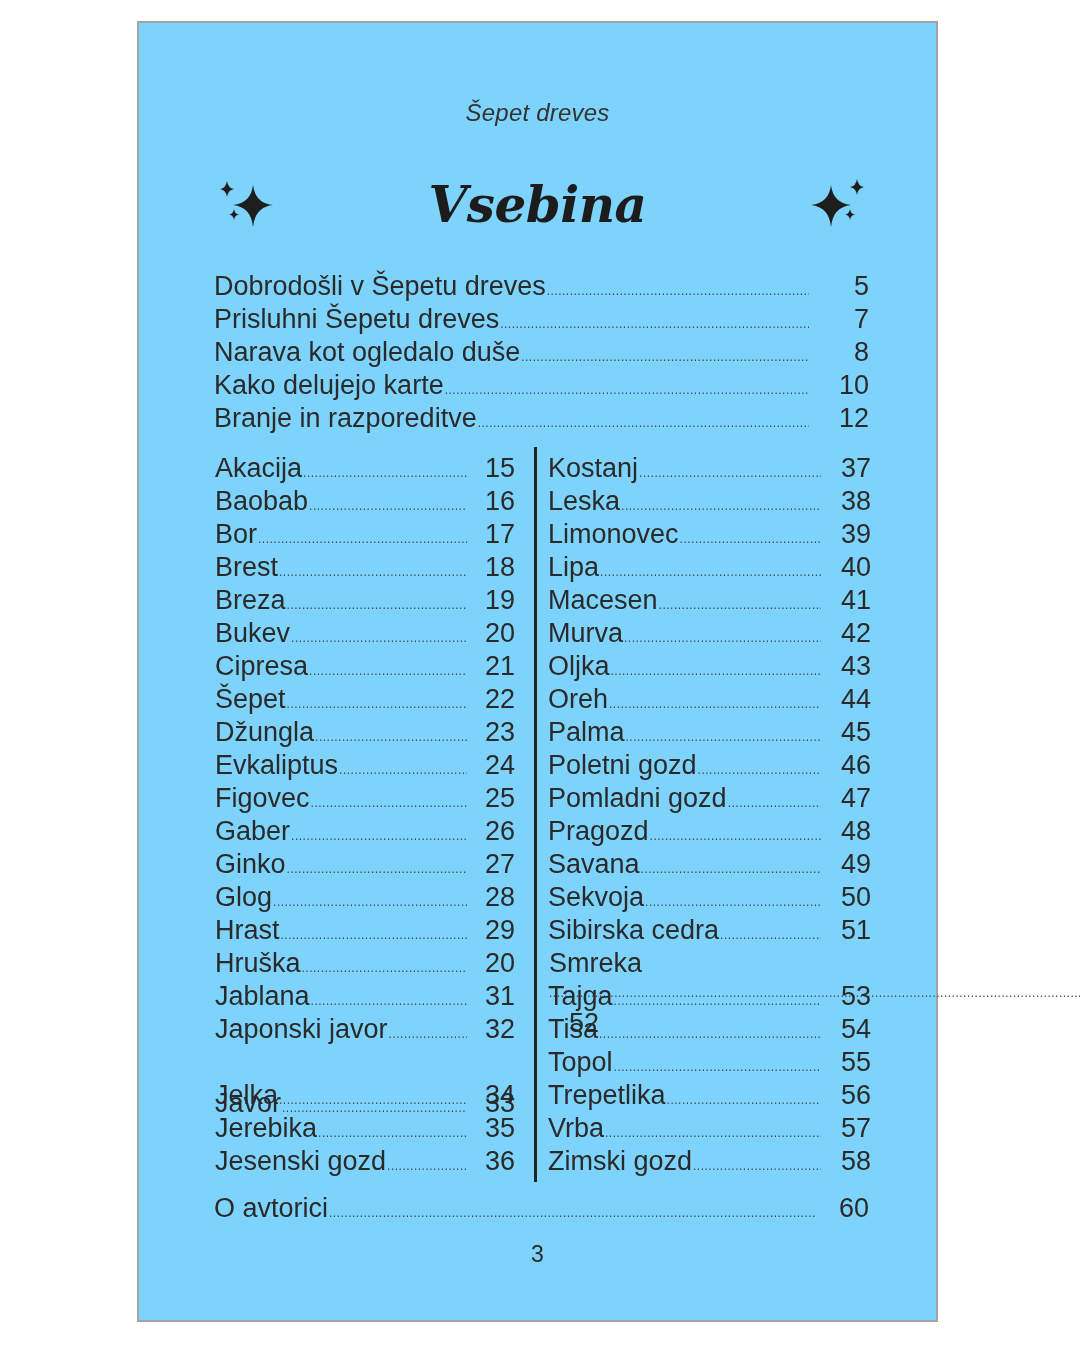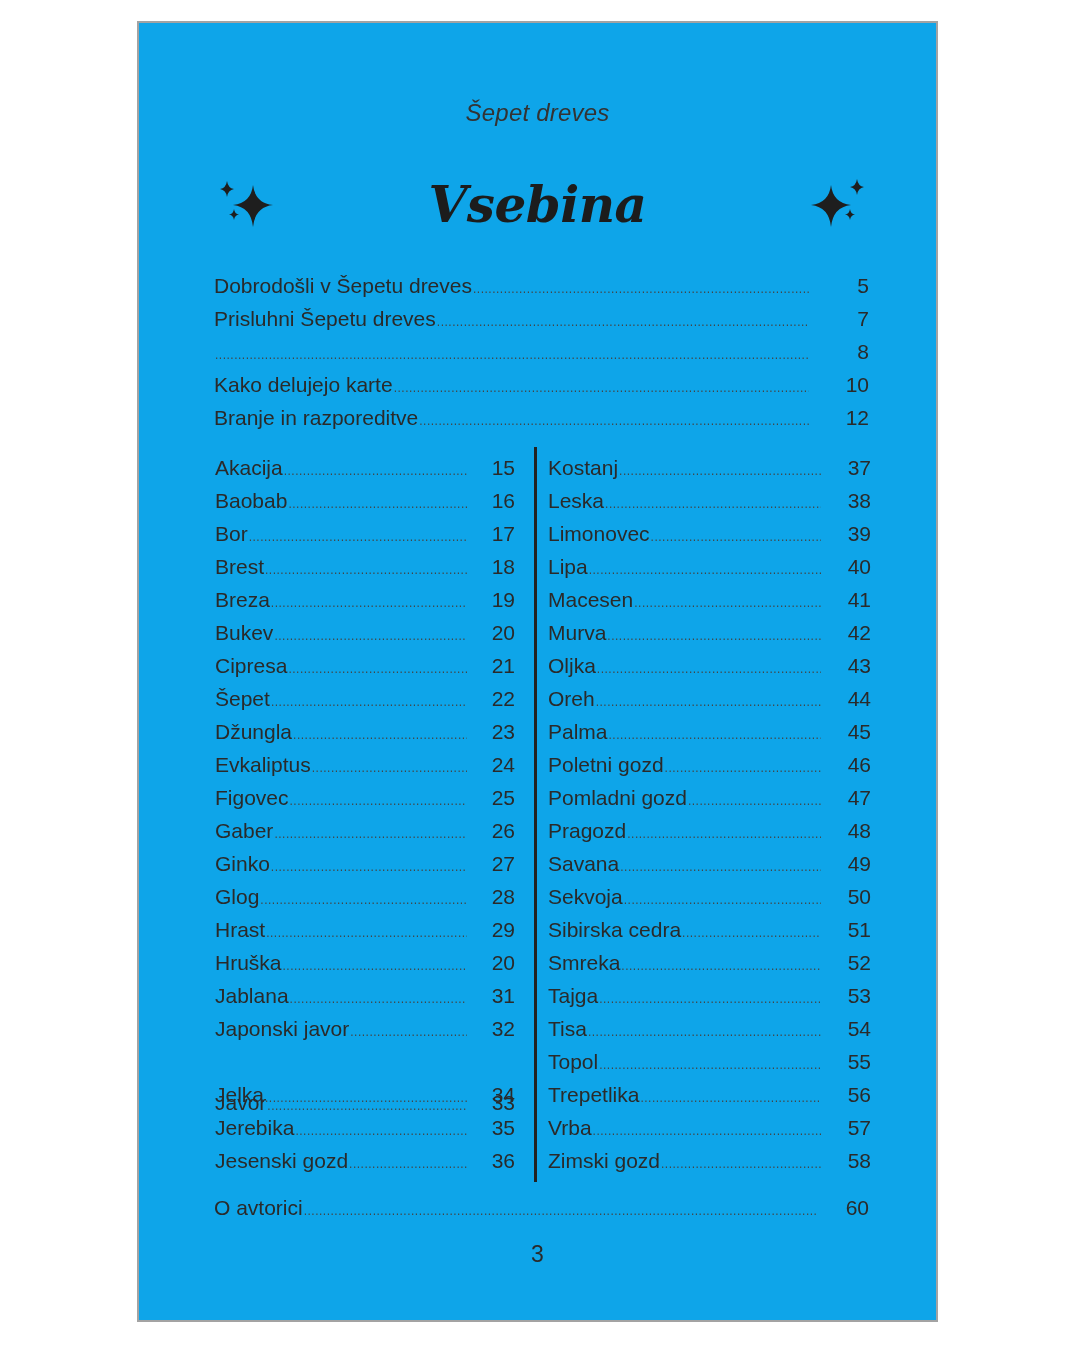--- a/index.html
+++ b/index.html
@@ -6,40 +6,40 @@
   body {
     width: 1080px; height: 1350px; background: #ffffff;
     position: relative; overflow: hidden;
     font-family: "Liberation Sans", "DejaVu Sans", sans-serif;
     color: #222222;
   }
   .page {
     position: absolute; left: 137px; top: 21px;
     width: 801px; height: 1301px;
     border: 2px solid #a3a3a3; box-sizing: border-box;
-    background: #0ea5e9;
+    background: #7dd3fc;
   }
   .running-header {
     position: absolute; left: 0; right: 0; top: 76px;
     text-align: center; font-style: italic; font-size: 24px;
     color: #333333; letter-spacing: 0.2px;
   }
   .title {
     position: absolute; left: 0; right: 0; top: 152px;
     text-align: center; font-family: "DejaVu Serif", "Liberation Serif", serif;
     font-style: italic; font-weight: bold; font-size: 50px;
     color: #1c1c1c; letter-spacing: -0.5px;
   }
   .sparkle { position: absolute; width: 70px; height: 60px; }
   .sparkle.left { left: 76px; top: 154px; }
   .sparkle.right { left: 670px; top: 154px; }
 
   .toc-row {
     position: absolute; display: flex; align-items: baseline;
-    font-size: 21px; line-height: 30px; color: #2a2a2a;
+    font-size: 27px; line-height: 30px; color: #2a2a2a;
   }
   .toc-row .label { white-space: nowrap; }
   .toc-row .leader {
     flex: 1; overflow: hidden; white-space: nowrap; color: #444;
     font-size: 12px; letter-spacing: 0.5px; margin-left: 1px;
   }
   .toc-row .leader::before {
     content: "..................................................................................................................................................................................................................................................";
   }
   .toc-row .page-num { text-align: right; white-space: nowrap; }
@@ -89,20 +89,21 @@
         <span class="label">Dobrodošli v Šepetu dreves</span>
         <span class="leader"></span>
         <span class="page-num">5</span>
       </div>
       <div class="toc-row intro" style="top: 281px;">
         <span class="label">Prisluhni Šepetu dreves</span>
         <span class="leader"></span>
         <span class="page-num">7</span>
       </div>
       <div class="toc-row intro" style="top: 314px;">
+        <span class="label">Narava kot ogledalo duše</span>
         <span class="leader"></span>
         <span class="page-num">8</span>
       </div>
       <div class="toc-row intro" style="top: 347px;">
         <span class="label">Kako delujejo karte</span>
         <span class="leader"></span>
         <span class="page-num">10</span>
       </div>
       <div class="toc-row intro" style="top: 380px;">
         <span class="label">Branje in razporeditve</span>
@@ -293,21 +294,21 @@
       <div class="toc-row col-right" style="top: 859px;">
         <span class="label">Sekvoja</span>
         <span class="leader"></span>
         <span class="page-num">50</span>
       </div>
       <div class="toc-row col-right" style="top: 892px;">
         <span class="label">Sibirska cedra</span>
         <span class="leader"></span>
         <span class="page-num">51</span>
       </div>
-      <div class="toc-row col-right" style="top: 925px;">
+      <div class="toc-row col-right" style="top: 925px; flex-direction: column;">
         <span class="label">Smreka</span>
         <span class="leader"></span>
         <span class="page-num">52</span>
       </div>
       <div class="toc-row col-right" style="top: 958px;">
         <span class="label">Tajga</span>
         <span class="leader"></span>
         <span class="page-num">53</span>
       </div>
       <div class="toc-row col-right" style="top: 991px;">

